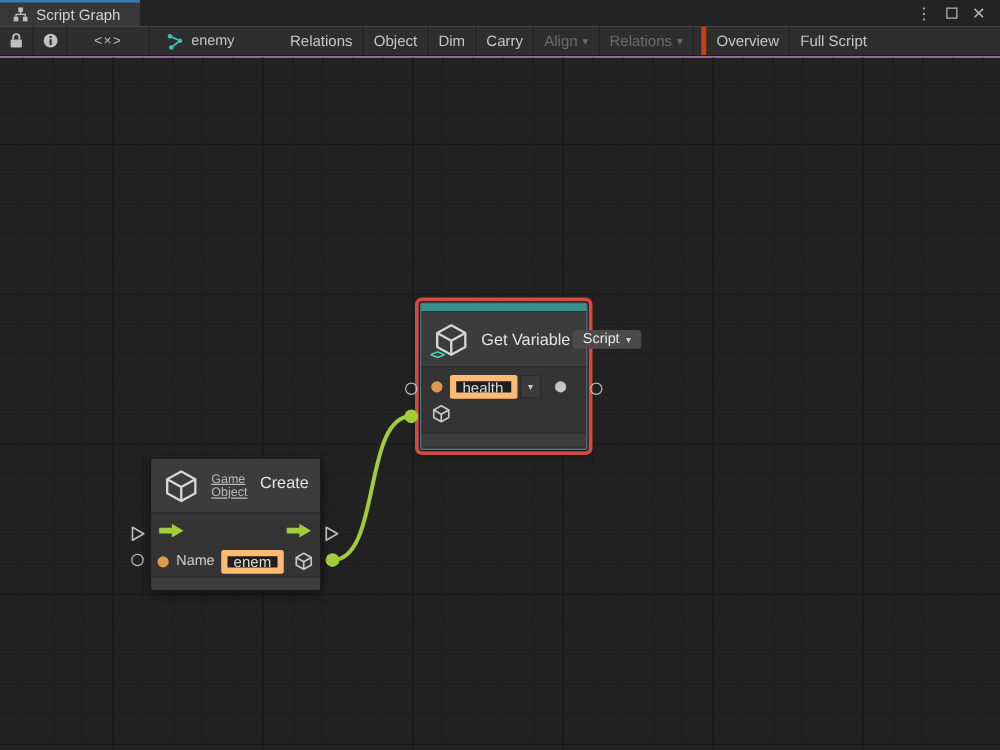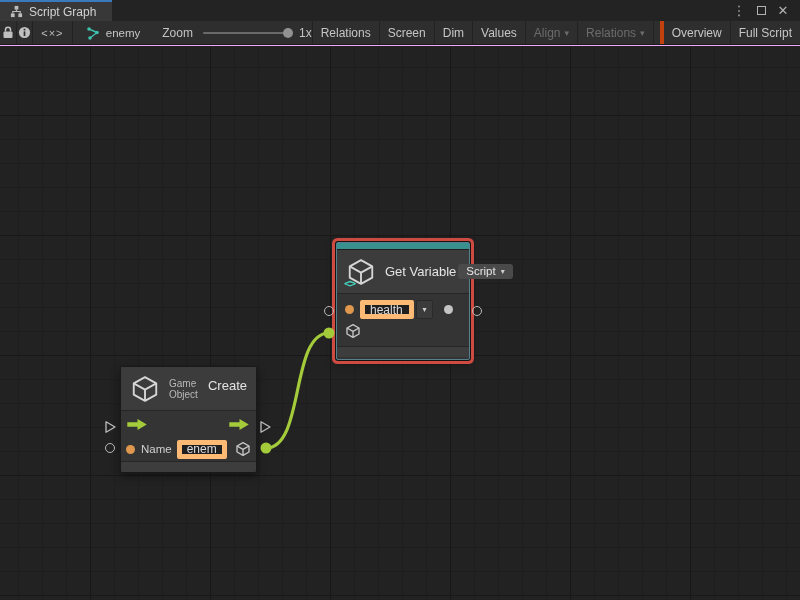--- a/index.html
+++ b/index.html
@@ -51,21 +51,21 @@
   
   .node { position:absolute; background:#343434; border:1px solid #191919; border-radius:2px;
           box-shadow:0 3px 8px rgba(0,0,0,.45); z-index:2; }
   .node.selected { border:1px solid #587f8c; box-shadow:0 0 0 1px #141414, 0 0 0 4px #ce4b42, 0 3px 8px rgba(0,0,0,.5); }
   .node-accent { height:7px; border-bottom:1px solid #1d1d1d; }
   .node-header { background:#3c3c3c; display:flex; align-items:center; gap:9px; padding:5px 9px; height:44px; border-bottom:1px solid #262626; }
   .node-body { position:relative; background:#343434; }
   .node-footer { height:11px; background:#3d3d3d; border-top:1px solid #262626; border-radius:0 0 2px 2px; }
 
   .hdr-text { display:flex; flex-direction:row; justify-content:center; gap:2px; }
-  .hdr-category { font-size:10px; color:#b9b9b9; }
+  .hdr-category { font-size:10px; color:#b9b9b9;text-decoration:underline; }
   .hdr-title { font-size:13px; color:#e4e4e4; white-space:nowrap; }
   .scope-pill { display:inline-flex; align-items:center; gap:5px; background:#4a4a4a; border-radius:3px;
                 padding:1px 8px 2px; font-size:11.5px; color:#e6e6e6; width:max-content; }
   .scope-pill .caret { font-size:8px; color:#cfcfcf; }
 
   .icon-cube-wrap { position:relative; width:30px; height:30px; flex:none; color:#d6d6d6; }
   .gv-brackets { position:absolute; left:-2px; bottom:-3px; font-family:"DejaVu Sans Mono", monospace;
                  font-weight:bold; font-size:11px; color:#45d8c2; letter-spacing:-1px; background:transparent; }
 
   .row { display:flex; align-items:center; }
@@ -126,32 +126,25 @@
     <div class="breadcrumb">
       <svg width="14" height="14" viewBox="0 0 14 14">
         <path d="M3 3 L11 6.5 L4 12" stroke="#3ec1ad" stroke-width="1.4" fill="none"></path>
         <circle cx="3" cy="3" r="1.8" fill="#3ec1ad"></circle>
         <circle cx="11" cy="6.5" r="1.8" fill="#3ec1ad"></circle>
         <circle cx="4" cy="12" r="1.8" fill="#3ec1ad"></circle>
       </svg>
       <span class="breadcrumb-label">enemy</span>
     </div>
 
-    <div class="zoom-area">
-      <span class="zoom-label">Zoom</span>
-      <div class="zoom-track">
-        <div class="zoom-handle"></div>
-      </div>
-      <span class="zoom-value">1x</span>
-    </div>
 
     <div class="tb-btn tb-text-btn">Relations</div>
-    <div class="tb-btn tb-text-btn">Screen</div>
+    <div class="tb-btn tb-text-btn">Object</div>
     <div class="tb-btn tb-text-btn">Dim</div>
-    <div class="tb-btn tb-text-btn">Values</div>
+    <div class="tb-btn tb-text-btn">Carry</div>
     <div class="tb-btn tb-text-btn disabled">
       <span>Align</span>
       <span class="caret">▾</span>
     </div>
     <div class="tb-btn tb-text-btn disabled">
       <span>Relations</span>
       <span class="caret">▾</span>
     </div>
     <div class="tb-btn tb-text-btn gap-left">Overview</div>
     <div class="tb-btn tb-text-btn" style="border-right:0;">Full Script</div>

